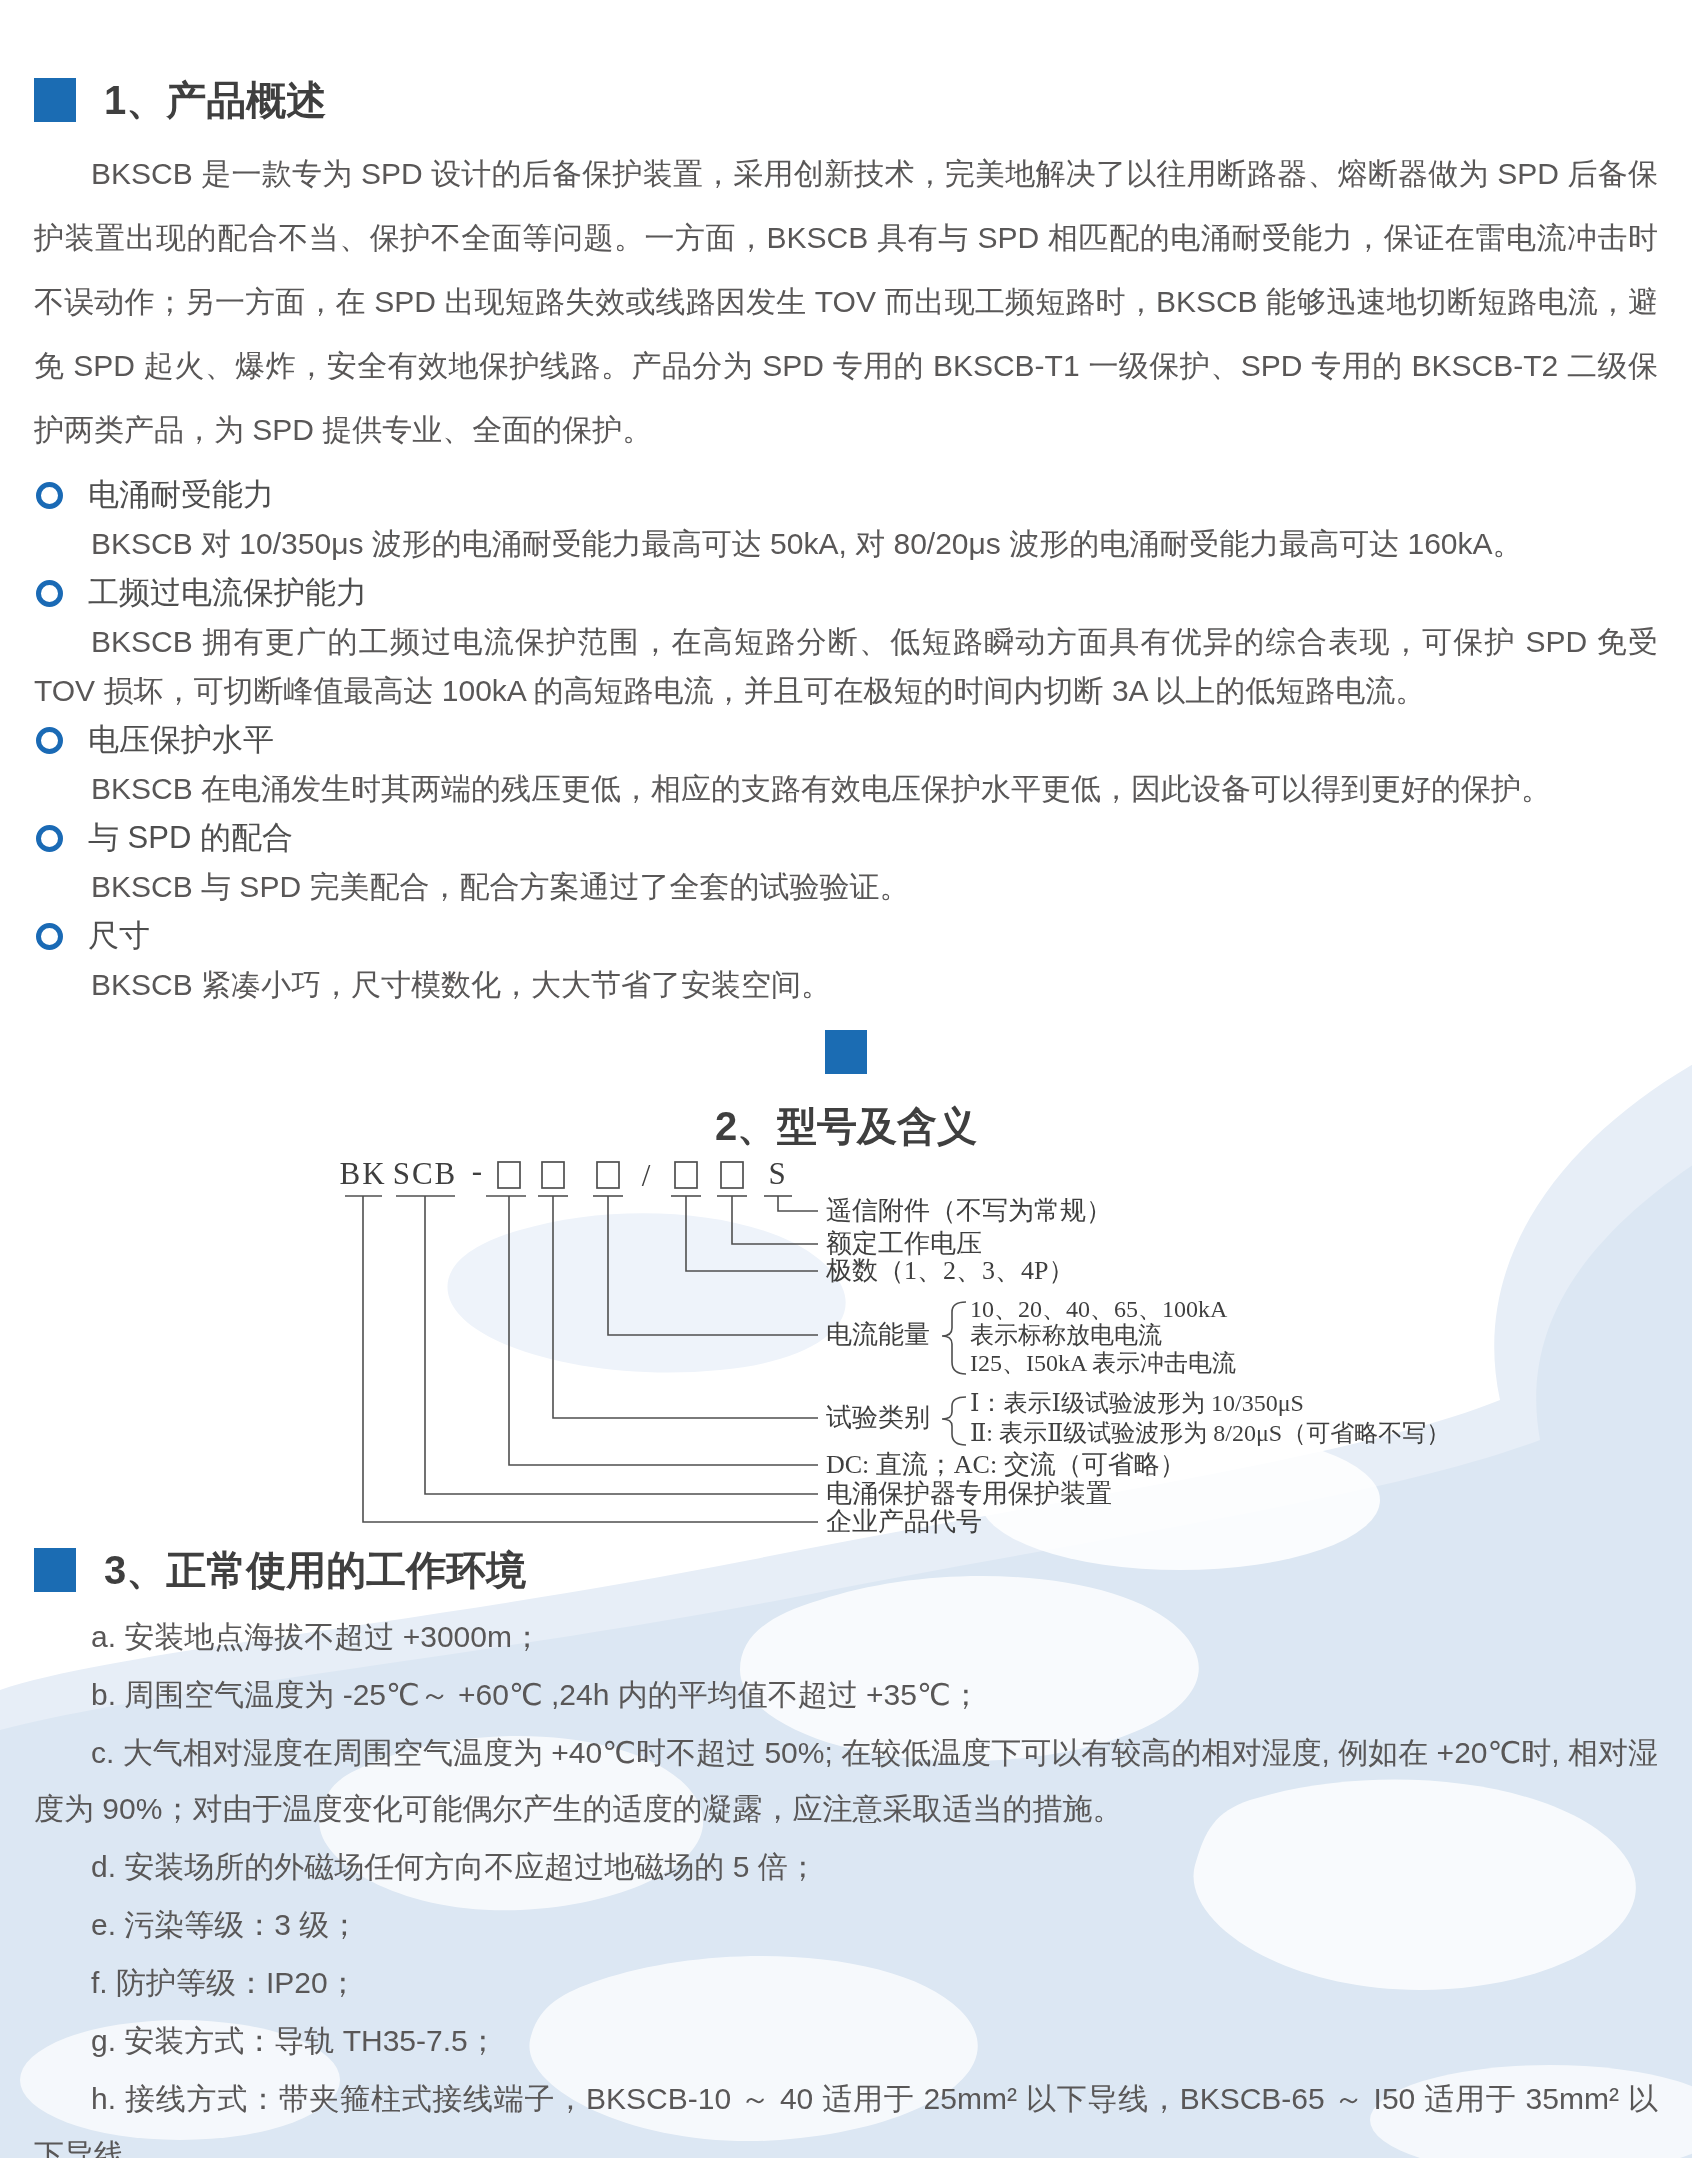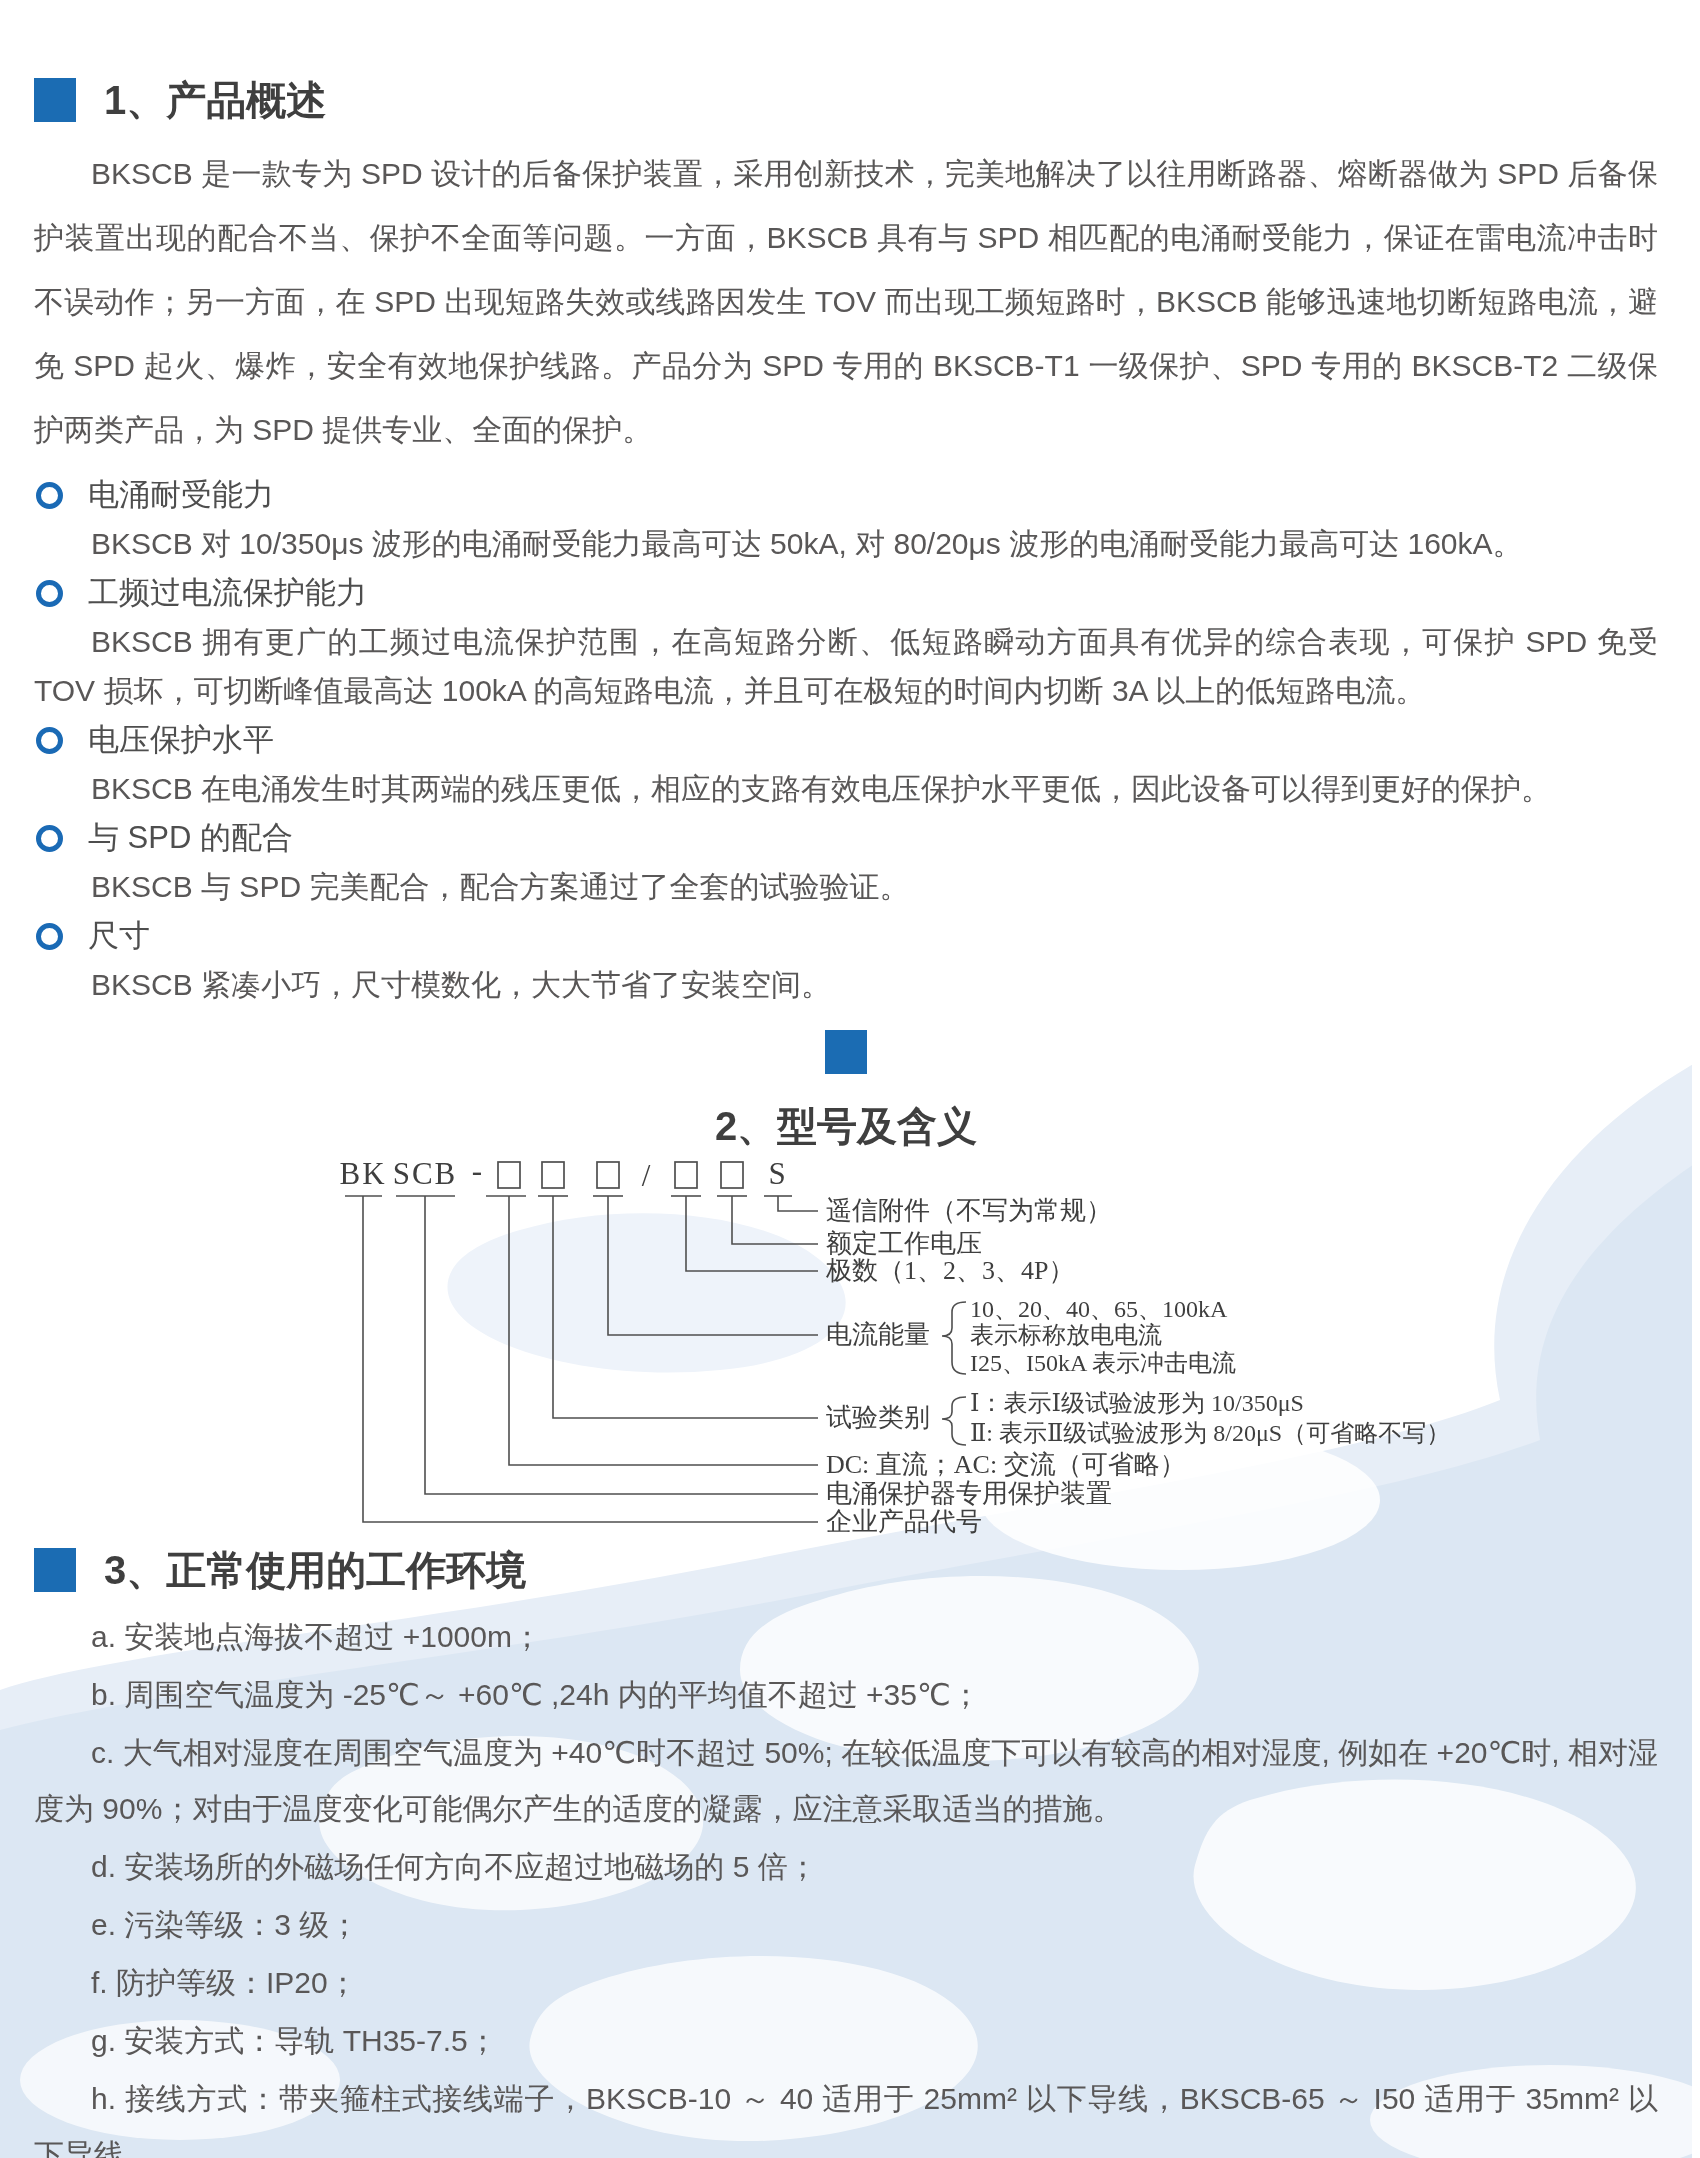--- a/index.html
+++ b/index.html
@@ -163,21 +163,21 @@
       <text class="dlabel" x="526" y="323">DC: 直流；AC: 交流（可省略）</text>
       <text class="dlabel" x="526" y="352">电涌保护器专用保护装置</text>
       <text class="dlabel" x="526" y="380">企业产品代号</text>
     </svg>
 
     <h2 class="sec-h h-env">
       <span class="sq"></span>
       <span>3、正常使用的工作环境</span>
     </h2>
     <div class="env-list">
-      <p class="env-item">a. 安装地点海拔不超过 +1000m；</p>
+      <p class="env-item">a. 安装地点海拔不超过 +3000m；</p>
       <p class="env-item">b. 周围空气温度为 -25℃～ +60℃ ,24h 内的平均值不超过 +35℃；</p>
       <p class="env-item">c. 大气相对湿度在周围空气温度为 +40℃时不超过 50%; 在较低温度下可以有较高的相对湿度, 例如在 +20℃时, 相对湿度为 90%；对由于温度变化可能偶尔产生的适度的凝露，应注意采取适当的措施。</p>
       <p class="env-item">d. 安装场所的外磁场任何方向不应超过地磁场的 5 倍；</p>
       <p class="env-item">e. 污染等级：3 级；</p>
       <p class="env-item">f. 防护等级：IP20；</p>
       <p class="env-item">g. 安装方式：导轨 TH35-7.5；</p>
       <p class="env-item">h. 接线方式：带夹箍柱式接线端子，BKSCB-10 ～ 40 适用于 25mm² 以下导线，BKSCB-65 ～ I50 适用于 35mm² 以下导线。</p>
     </div>
 
   </div>

